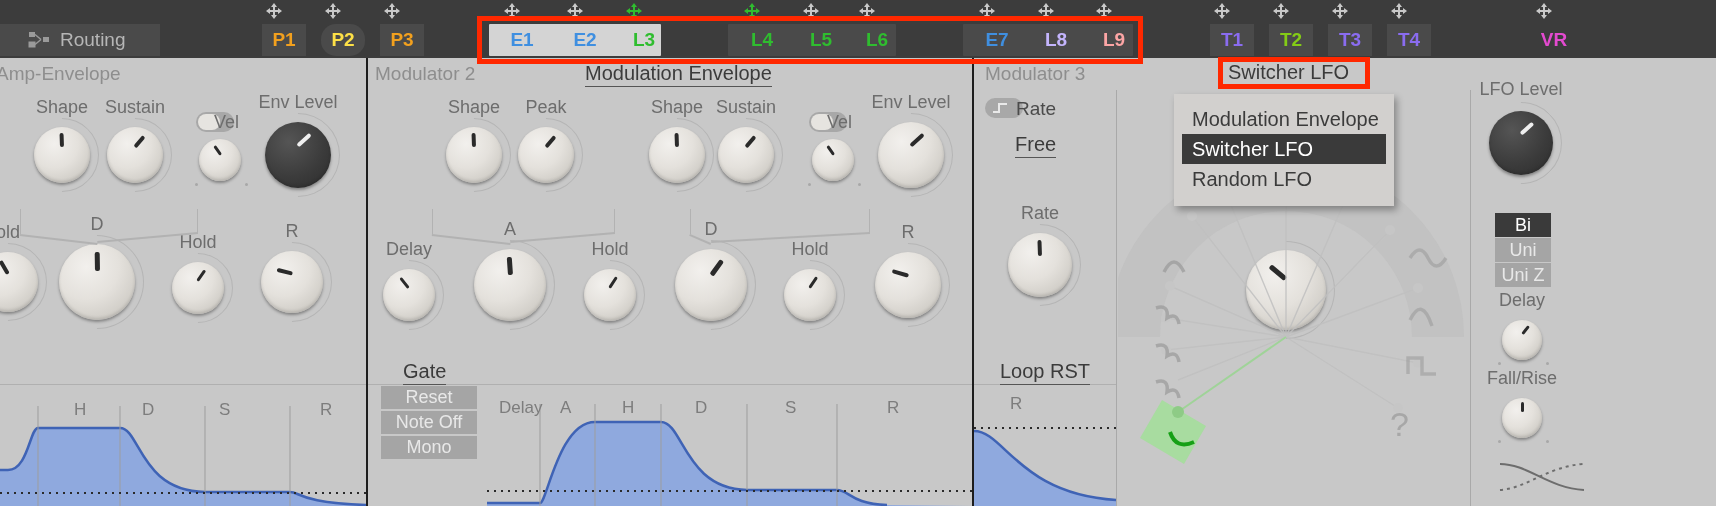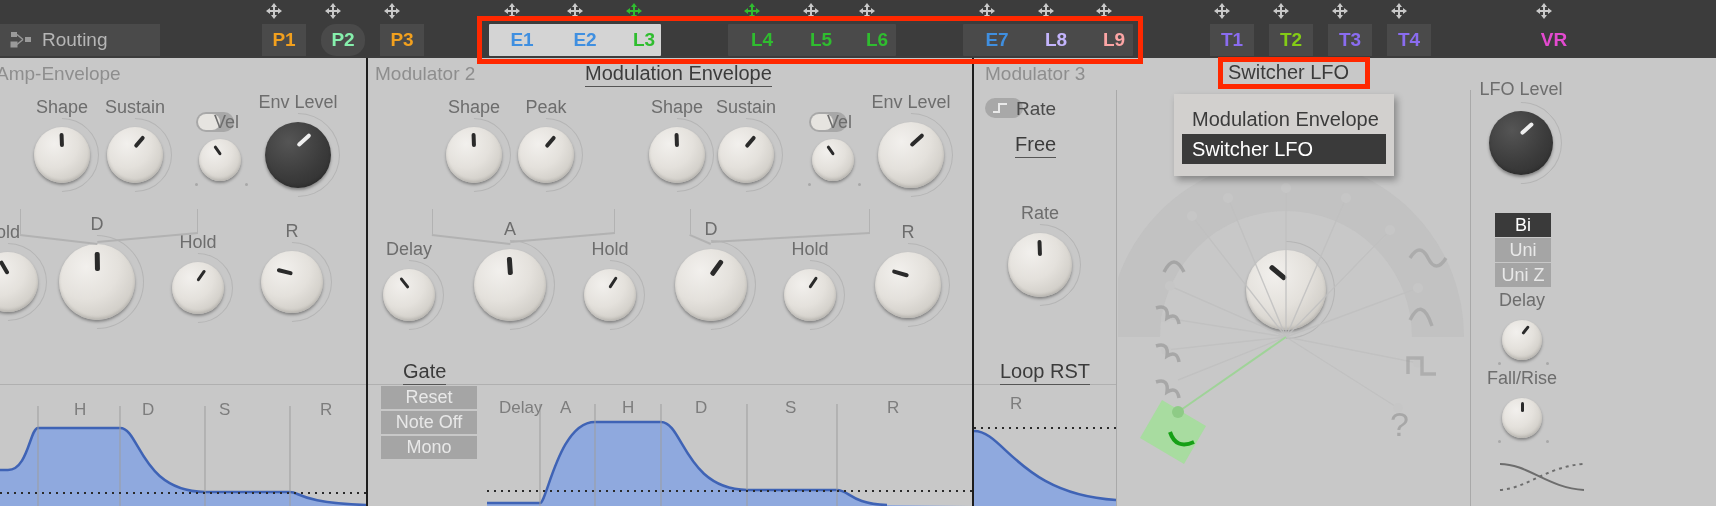--- a/index.html
+++ b/index.html
@@ -6,21 +6,21 @@
   html,body { width:1716px; height:506px; overflow:hidden; background:#3a3a3a;
               font-family:"Liberation Sans", sans-serif; }
 
   #root { position:relative; width:1716px; height:506px; }
 
   
   .topbar { position:absolute; left:0; top:0; width:1716px; height:58px; background:#3c3c3c; }
   .topbar-lower { position:absolute; left:0; top:22px; width:1716px; height:36px; background:#3c3c3c; }
 
   .routing-pill { position:absolute; left:0; top:24px; width:160px; height:32px;
-                  background:#4a4a4a; display:flex; align-items:center; padding-left:10px; gap:10px; }
+                  background:#4a4a4a; display:flex; align-items:center; padding-left:28px; gap:10px; }
   .routing-label { color:#b6b6b6; font-size:19px; }
 
   .tab { position:absolute; top:24px; height:32px; display:flex; align-items:center;
          justify-content:center; font-size:19px; font-weight:bold; background:#4a4a4a; }
   .tab.noBg { background:transparent; }
 
   .grp { position:absolute; top:24px; height:32px; background:#4a4a4a; border-radius:1px; }
   .grp.sel { background:#d4d4d4; }
 
   .movei { position:absolute; top:2px; width:20px; height:18px; }
@@ -104,21 +104,21 @@
   <div class="grp" style="left:963px;width:170px;"></div>
 
   <div id="tabs-layer">
       <div class="movei" style="left: 264px;"><svg width="20" height="18" viewBox="0 0 20 18">
           <path d="M10 1 L13 5 L11 5 L11 8 L14 8 L14 6 L18 9 L14 12 L14 10 L11 10 L11 13 L13 13 L10 17 L7 13 L9 13 L9 10 L6 10 L6 12 L2 9 L6 6 L6 8 L9 8 L9 5 L7 5 Z" fill="#c9c9c9"></path>
         </svg></div>
       <div class="tab" style="left: 262px; width: 44px; color: rgb(242, 160, 30);">P1</div>
       <div class="movei" style="left: 323px;"><svg width="20" height="18" viewBox="0 0 20 18">
           <path d="M10 1 L13 5 L11 5 L11 8 L14 8 L14 6 L18 9 L14 12 L14 10 L11 10 L11 13 L13 13 L10 17 L7 13 L9 13 L9 10 L6 10 L6 12 L2 9 L6 6 L6 8 L9 8 L9 5 L7 5 Z" fill="#c9c9c9"></path>
         </svg></div>
-      <div class="tab" style="left: 321px; width: 44px; color: #86efac; border-radius: 15px;">P2</div>
+      <div class="tab" style="left: 321px; width: 44px; color: #fde047; border-radius: 15px;">P2</div>
       <div class="movei" style="left: 382px;"><svg width="20" height="18" viewBox="0 0 20 18">
           <path d="M10 1 L13 5 L11 5 L11 8 L14 8 L14 6 L18 9 L14 12 L14 10 L11 10 L11 13 L13 13 L10 17 L7 13 L9 13 L9 10 L6 10 L6 12 L2 9 L6 6 L6 8 L9 8 L9 5 L7 5 Z" fill="#c9c9c9"></path>
         </svg></div>
       <div class="tab" style="left: 380px; width: 44px; color: rgb(242, 160, 30);">P3</div>
       <div class="movei" style="left: 502px;"><svg width="20" height="18" viewBox="0 0 20 18">
           <path d="M10 1 L13 5 L11 5 L11 8 L14 8 L14 6 L18 9 L14 12 L14 10 L11 10 L11 13 L13 13 L10 17 L7 13 L9 13 L9 10 L6 10 L6 12 L2 9 L6 6 L6 8 L9 8 L9 5 L7 5 Z" fill="#c9c9c9"></path>
         </svg></div>
       <div class="tab noBg" style="left: 500px; width: 44px; color: rgb(63, 143, 224); background: transparent;">E1</div>
       <div class="movei" style="left: 565px;"><svg width="20" height="18" viewBox="0 0 20 18">
           <path d="M10 1 L13 5 L11 5 L11 8 L14 8 L14 6 L18 9 L14 12 L14 10 L11 10 L11 13 L13 13 L10 17 L7 13 L9 13 L9 10 L6 10 L6 12 L2 9 L6 6 L6 8 L9 8 L9 5 L7 5 Z" fill="#c9c9c9"></path>
@@ -462,19 +462,20 @@
 
   <svg style="position:absolute;left:1498px;top:458px;" width="88" height="40" viewBox="0 0 88 40">
     <path d="M2 6 C30 6 50 30 86 32" stroke="#6d6d6d" stroke-width="2" fill="none"></path>
     <path d="M2 32 C30 30 50 8 86 6" stroke="#6d6d6d" stroke-width="2" fill="none" stroke-dasharray="3 4"></path>
   </svg>
 
   <div class="dropdown" style="left:1174px;top:94px;width:220px;">
     <div id="dd-layer" style="padding: 10px 0px 12px;">
         <div class="dditem">Modulation Envelope</div>
         <div class="dditem sel">Switcher LFO</div>
+        <div class="dditem">Random LFO</div>
       </div>
   </div>
 
   <div class="redbox" style="left:477px;top:16px;width:666px;height:48px;"></div>
   <div class="redbox" style="left:1218px;top:57px;width:152px;height:32px;"></div>
 
 </div>
 
 </body></html>

